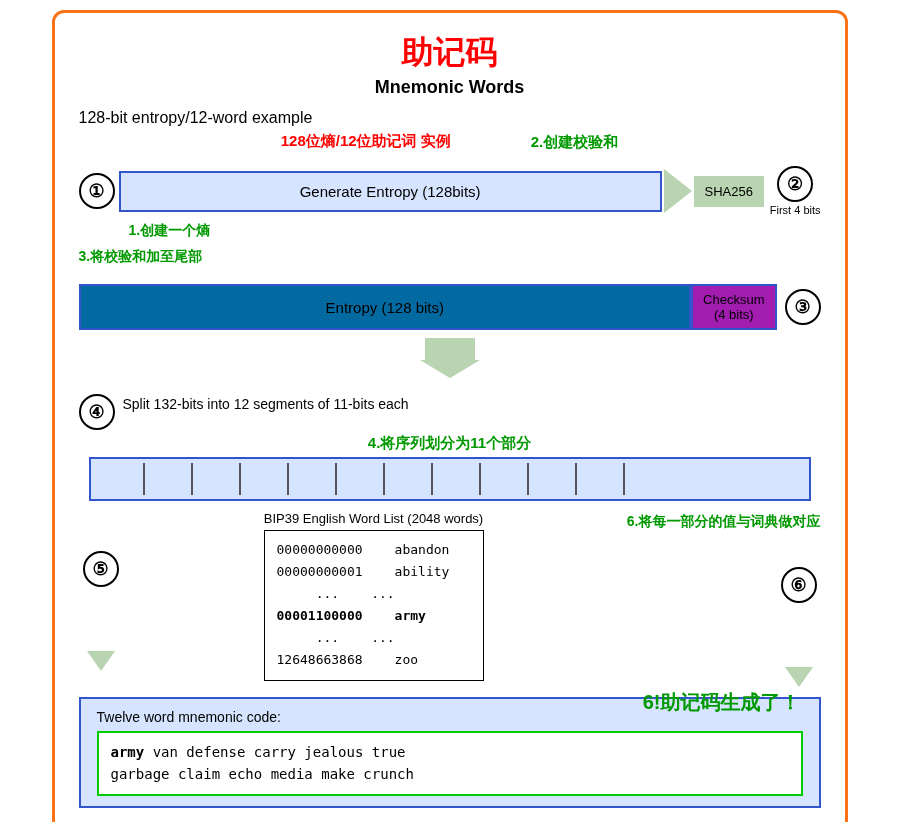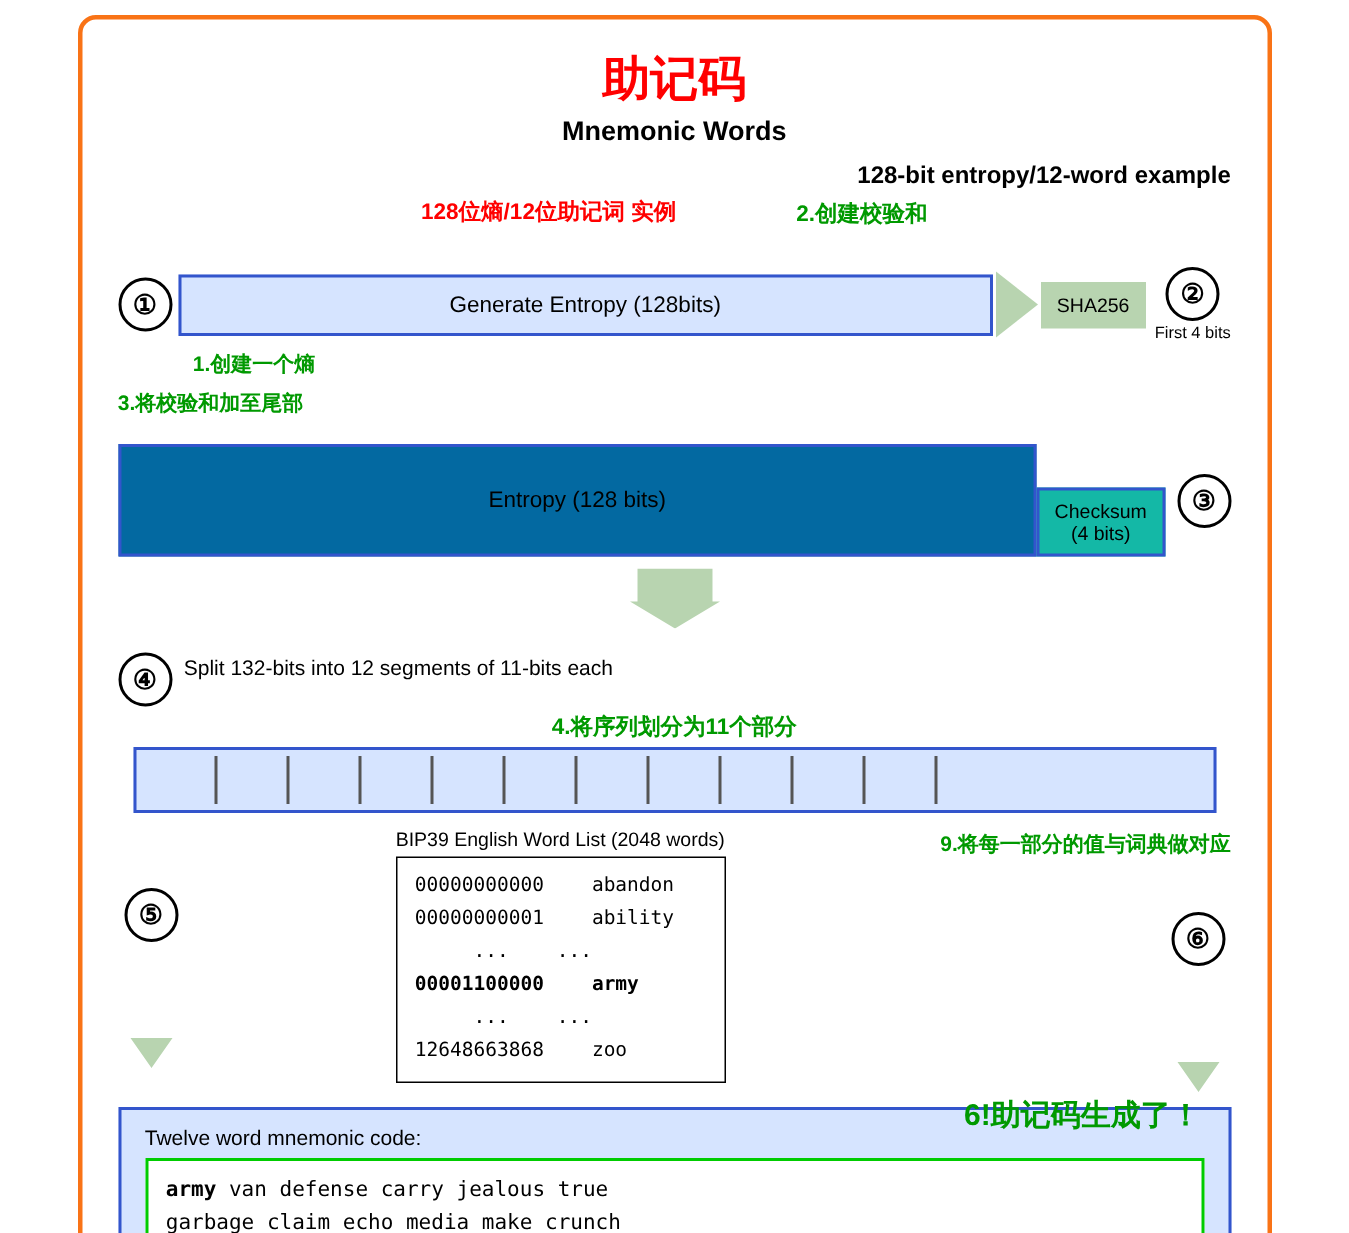--- a/index.html
+++ b/index.html
@@ -29,23 +29,23 @@
       margin-bottom: 2px;
     }
     .title-en {
       text-align: center;
       font-size: 18px;
       font-weight: bold;
       color: #000;
       margin-bottom: 11px;
     }
     .subtitle-en {
-      text-align: right;
+      text-align: left;
       font-size: 16px;
-      font-weight: bold;
+      font-weight: normal;
       color: #000;
       margin-bottom: 4px;
     }
 
     
     .row1 {
       display: flex;
       align-items: center;
       margin-bottom: 6px;
       position: relative;
@@ -142,31 +142,30 @@
       background: #0369a1;
       padding: 10px 16px;
       font-size: 15px;
       text-align: center;
       display: flex;
       align-items: center;
       justify-content: center;
     }
     .checksum-box {
       border: 2px solid #3355cc;
-      background: #14b8a6;
+      background: #a21caf;
       padding: 6px 10px;
       font-size: 13px;
       text-align: center;
       min-width: 80px;
       display: flex;
       align-items: center;
       justify-content: center;
       flex-direction: column;
       margin-left: 0;
-      margin-top: 29px;
     }
     .step3-area {
       display: flex;
       align-items: center;
       margin-left: 8px;
     }
 
     
     .row3 {
       margin-top: 16px;
@@ -299,21 +298,21 @@
     }
   </style>
 </head>
 <body>
 
 <div class="outer-container">
 
   <div class="title-zh">助记码</div>
   <div class="title-en">Mnemonic Words</div>
   <div class="subtitle-en">128-bit entropy/12-word example</div>
-  <div style="display:flex; justify-content:center; align-items:center; gap:80px; margin-bottom:26px;">
+  <div style="display:flex; justify-content:center; align-items:center; gap:80px; margin-bottom:14px;">
     <div class="label-red">128位熵/12位助记词 实例</div>
     <div class="label-green">2.创建校验和</div>
   </div>
 
   <div class="main-layout">
 
     <div class="row1">
       <div class="step-circle">①</div>
       <div class="entropy-box">Generate Entropy (128bits)</div>
       <div class="arrow-right"></div>
@@ -412,21 +411,21 @@
             <span>...</span>
           </div>
           <div class="bip39-row">
             <span>12648663868</span>
             <span>zoo</span>
           </div>
         </div>
       </div>
 
       <div style="display:flex; flex-direction:column; align-items:flex-end; min-width:200px;">
-        <div class="label-green" style="font-size:14px; margin-bottom:16px; text-align:right;">9.将每一部分的值与词典做对应</div>
+        <div class="label-green" style="font-size:14px; margin-bottom:16px; text-align:right;">6.将每一部分的值与词典做对应</div>
         <div style="display:flex; flex-direction:column; align-items:center; margin-top:20px;">
           <div class="step-circle">⑥</div>
           <svg width="44" height="80" viewBox="0 0 44 80" style="margin-top:4px;">
             <path d="M22,0 L22,60 L8,60 L22,80 L36,60 L22,60" fill="#b8d4b0"></path>
           </svg>
         </div>
       </div>
     </div>
 
     <div class="row5">

